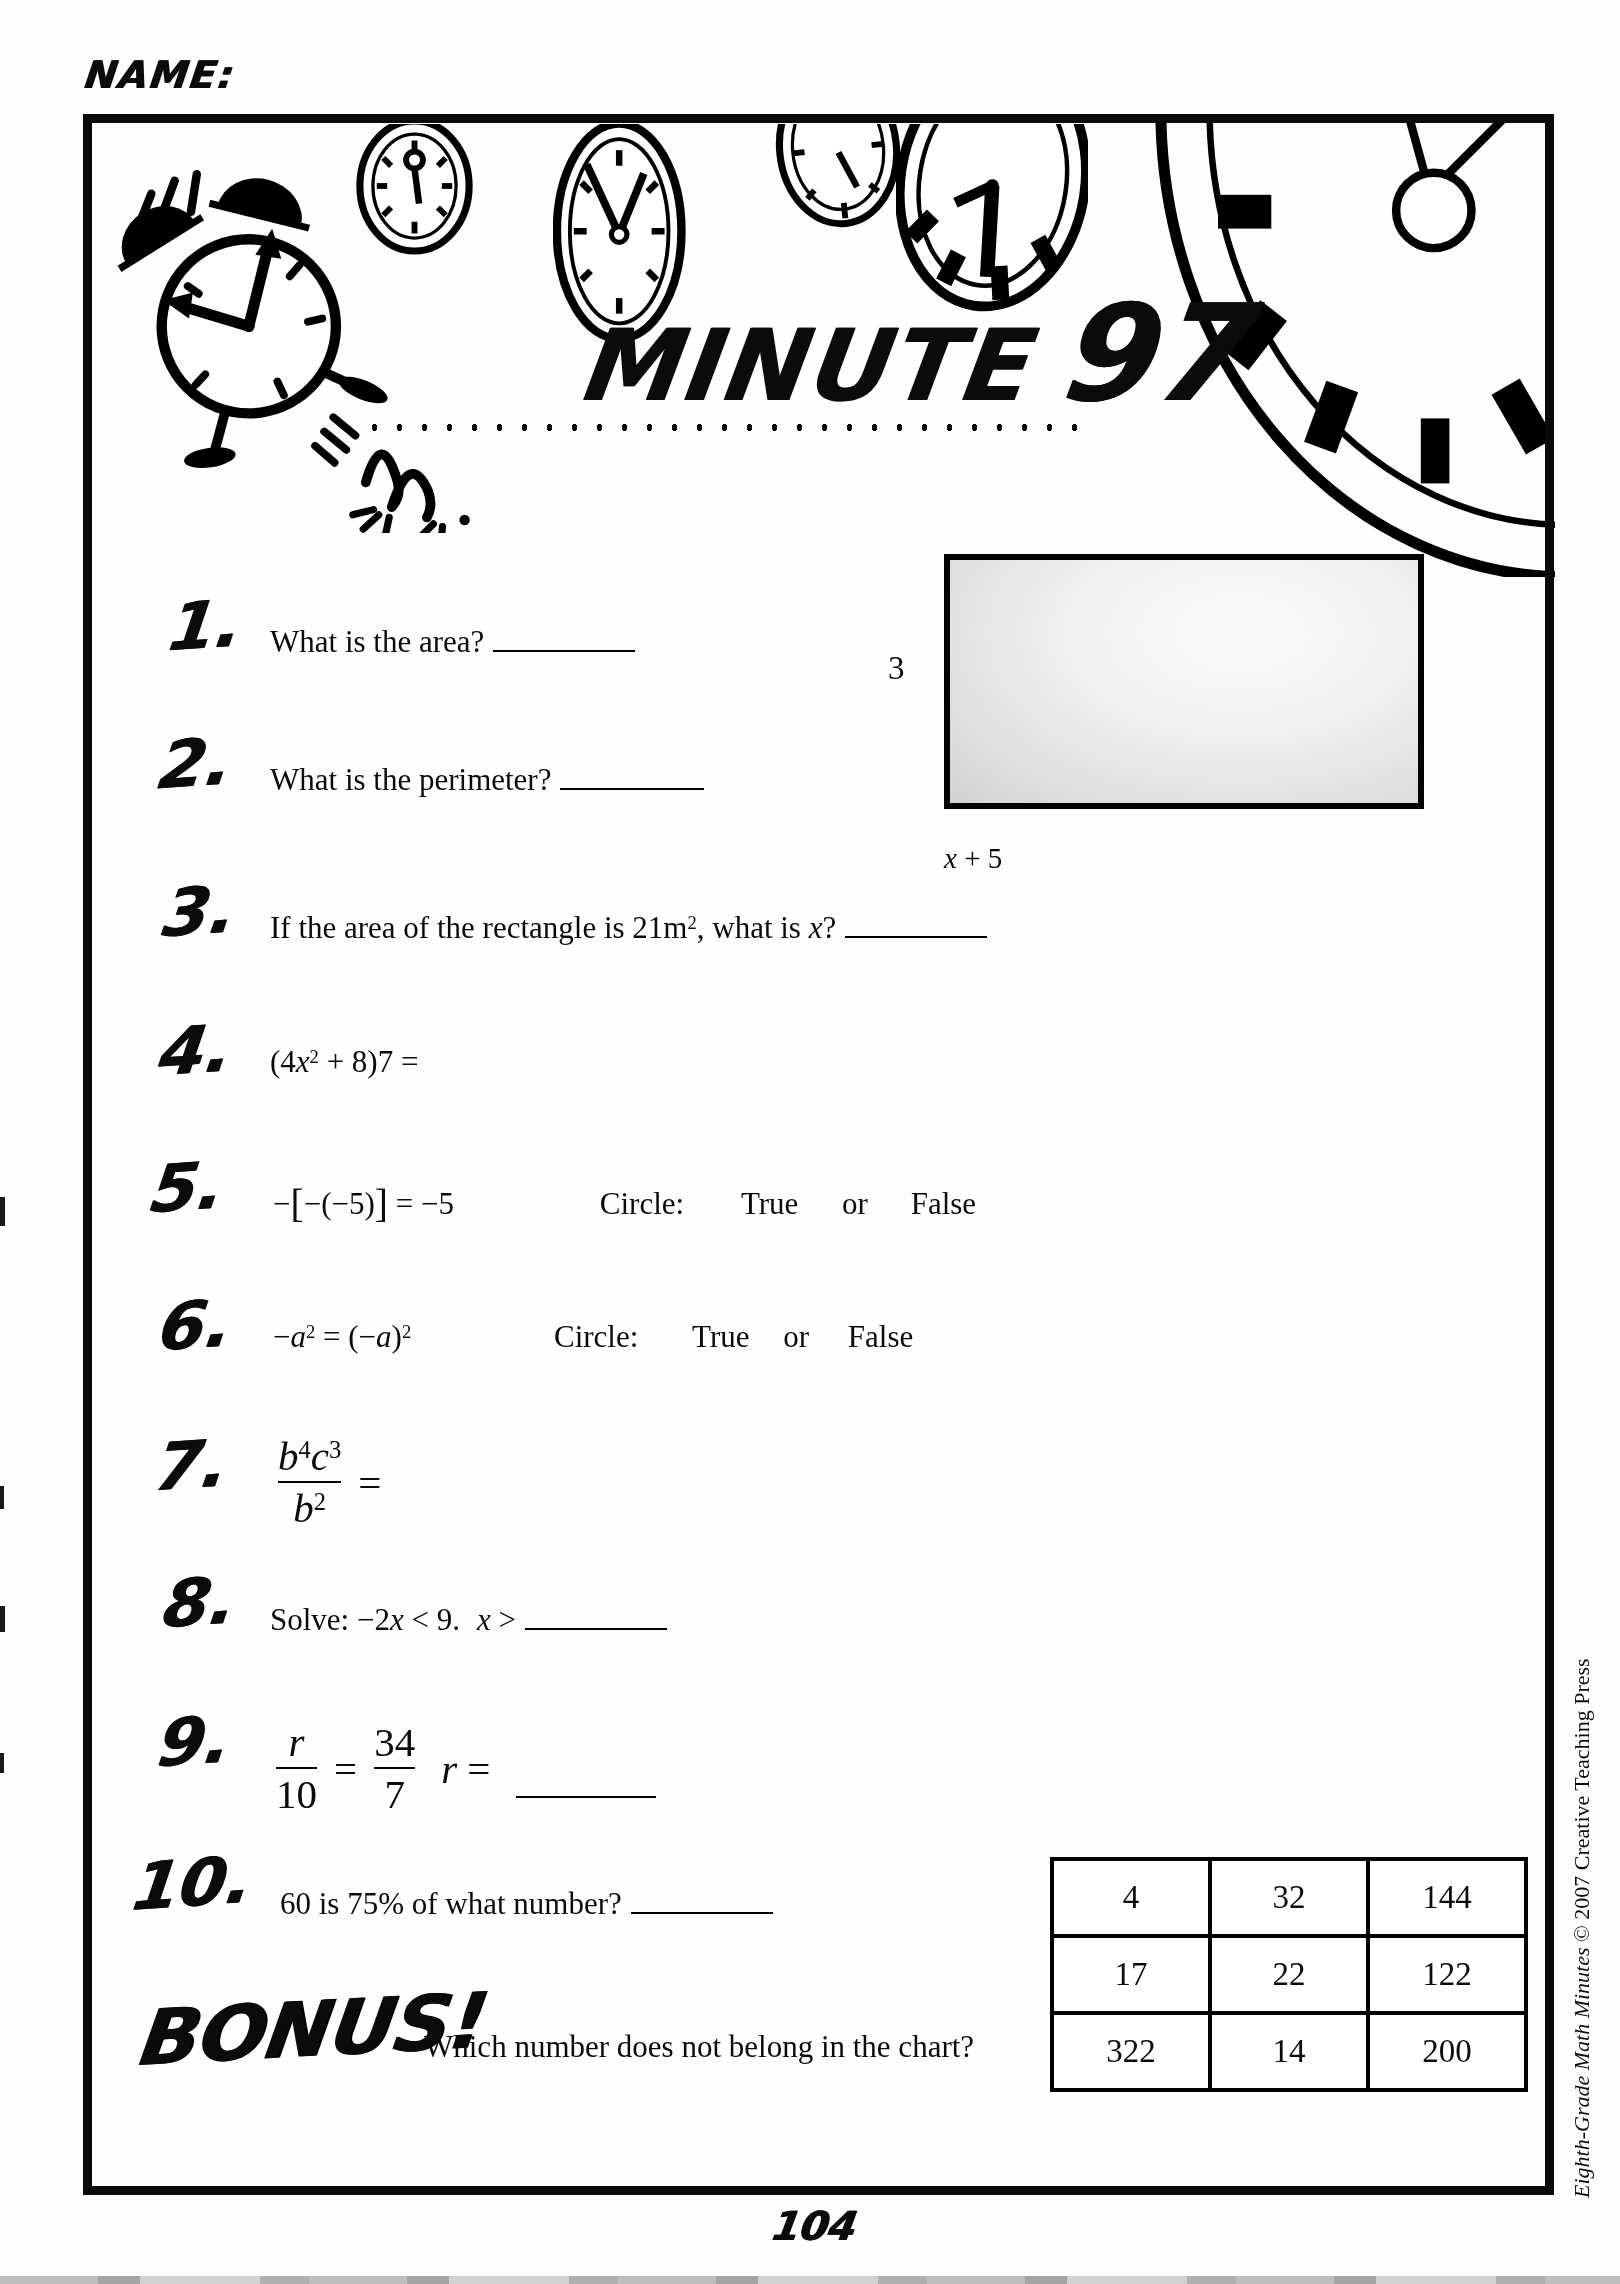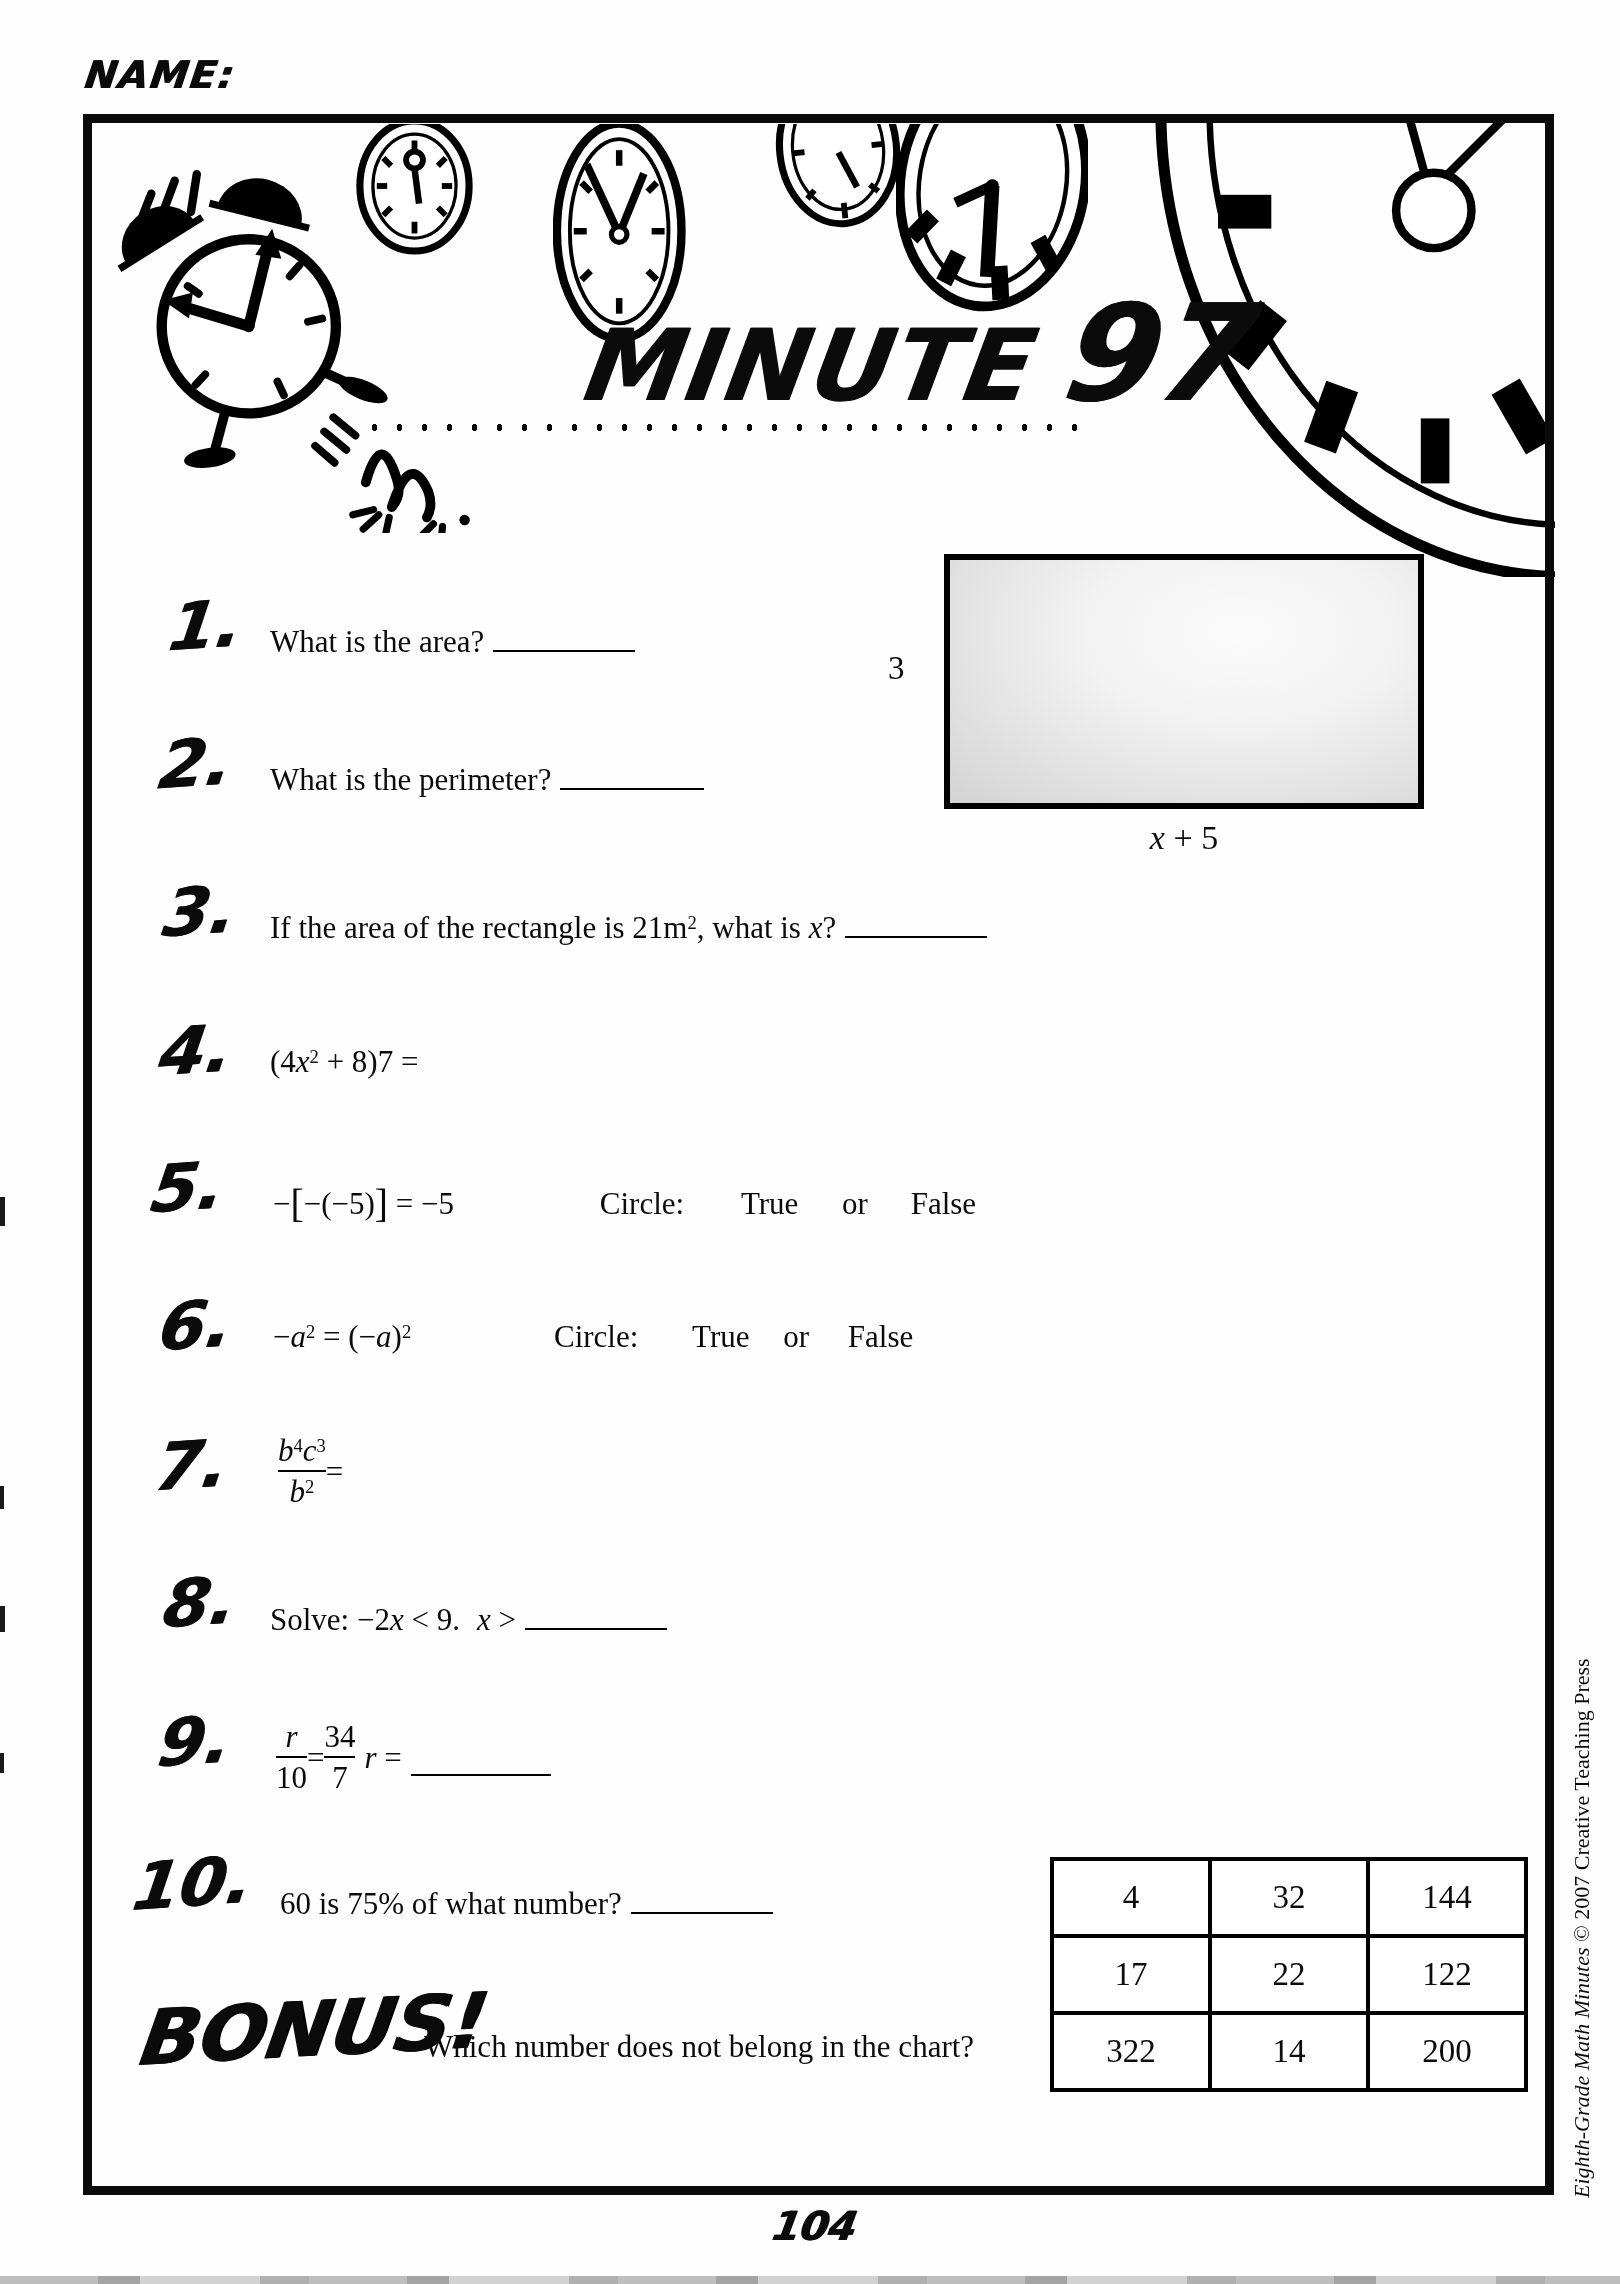--- a/index.html
+++ b/index.html
@@ -20,29 +20,29 @@
         background-size:25px 13px;background-repeat:repeat-x;}
   .instr{position:absolute;left:121px;top:524px;font-size:31px;font-weight:bold;z-index:3;}
   .pnum{position:absolute;font-size:66px;line-height:1;z-index:3;
         transform:skewX(-12deg) rotate(-4deg);}
   .ptext{position:absolute;font-size:31px;white-space:nowrap;z-index:3;}
   .v{font-style:italic;}
   .sup{font-size:0.6em;vertical-align:0.5em;}
   .bigbr{font-size:1.28em;vertical-align:-0.08em;}
   .blank{display:inline-block;width:142px;border-bottom:2.6px solid #000;height:1.0em;
         margin-left:9px;}
-  .fracrow{position:absolute;display:flex;align-items:center;font-size:31px;z-index:3;}
+  .fracrow{position:absolute;display:flex;align-items:center;gap:17px;font-size:41px;z-index:3;}
   .frac{display:inline-flex;flex-direction:column;align-items:center;line-height:1.1;}
   .frac .bar{width:100%;border-top:2.6px solid #000;margin:2px 0 3.3px 0;height:0;}
   .rect-fig{position:absolute;left:944px;top:554px;width:480px;height:255px;z-index:3;
         box-sizing:border-box;border:6.5px solid #000;
         background:radial-gradient(ellipse at 62% 30%,#fbfbfb 0%,#f2f2f2 38%,#e3e3e3 68%,#d3d3d3 100%);}
   .fig-side{position:absolute;left:888px;top:650px;font-size:33px;z-index:3;}
-  .fig-bottom{position:absolute;left:944px;top:819px;width:480px;text-align:center;
-        font-size:34px;z-index:3;}
+  .fig-bottom{position:absolute;left:944px;top:842px;width:480px;
+        font-size:29px;z-index:3;}
   .bonus{position:absolute;left:143px;top:1991px;font-size:77px;line-height:1;z-index:3;
         transform:skewX(-12deg) rotate(-3deg);text-shadow:2px 0 0 #000;}
   .bonus-q{position:absolute;left:424px;top:2029px;font-size:31px;z-index:3;text-align:right;}
   .bchart{position:absolute;left:1050px;top:1857px;border-collapse:collapse;z-index:3;}
   .bchart td{width:154px;height:73px;border:4.6px solid #000;text-align:center;
         font-size:33px;padding:0;background:#fff;}
   .pageno{position:absolute;left:773px;top:2203px;font-size:40px;transform:skewX(-10deg);z-index:7;}
   .credit{position:absolute;left:1569px;top:2198px;transform:rotate(-90deg);
         transform-origin:0 0;white-space:nowrap;font-size:22px;z-index:7;}
   .credit .it{font-style:italic;}

